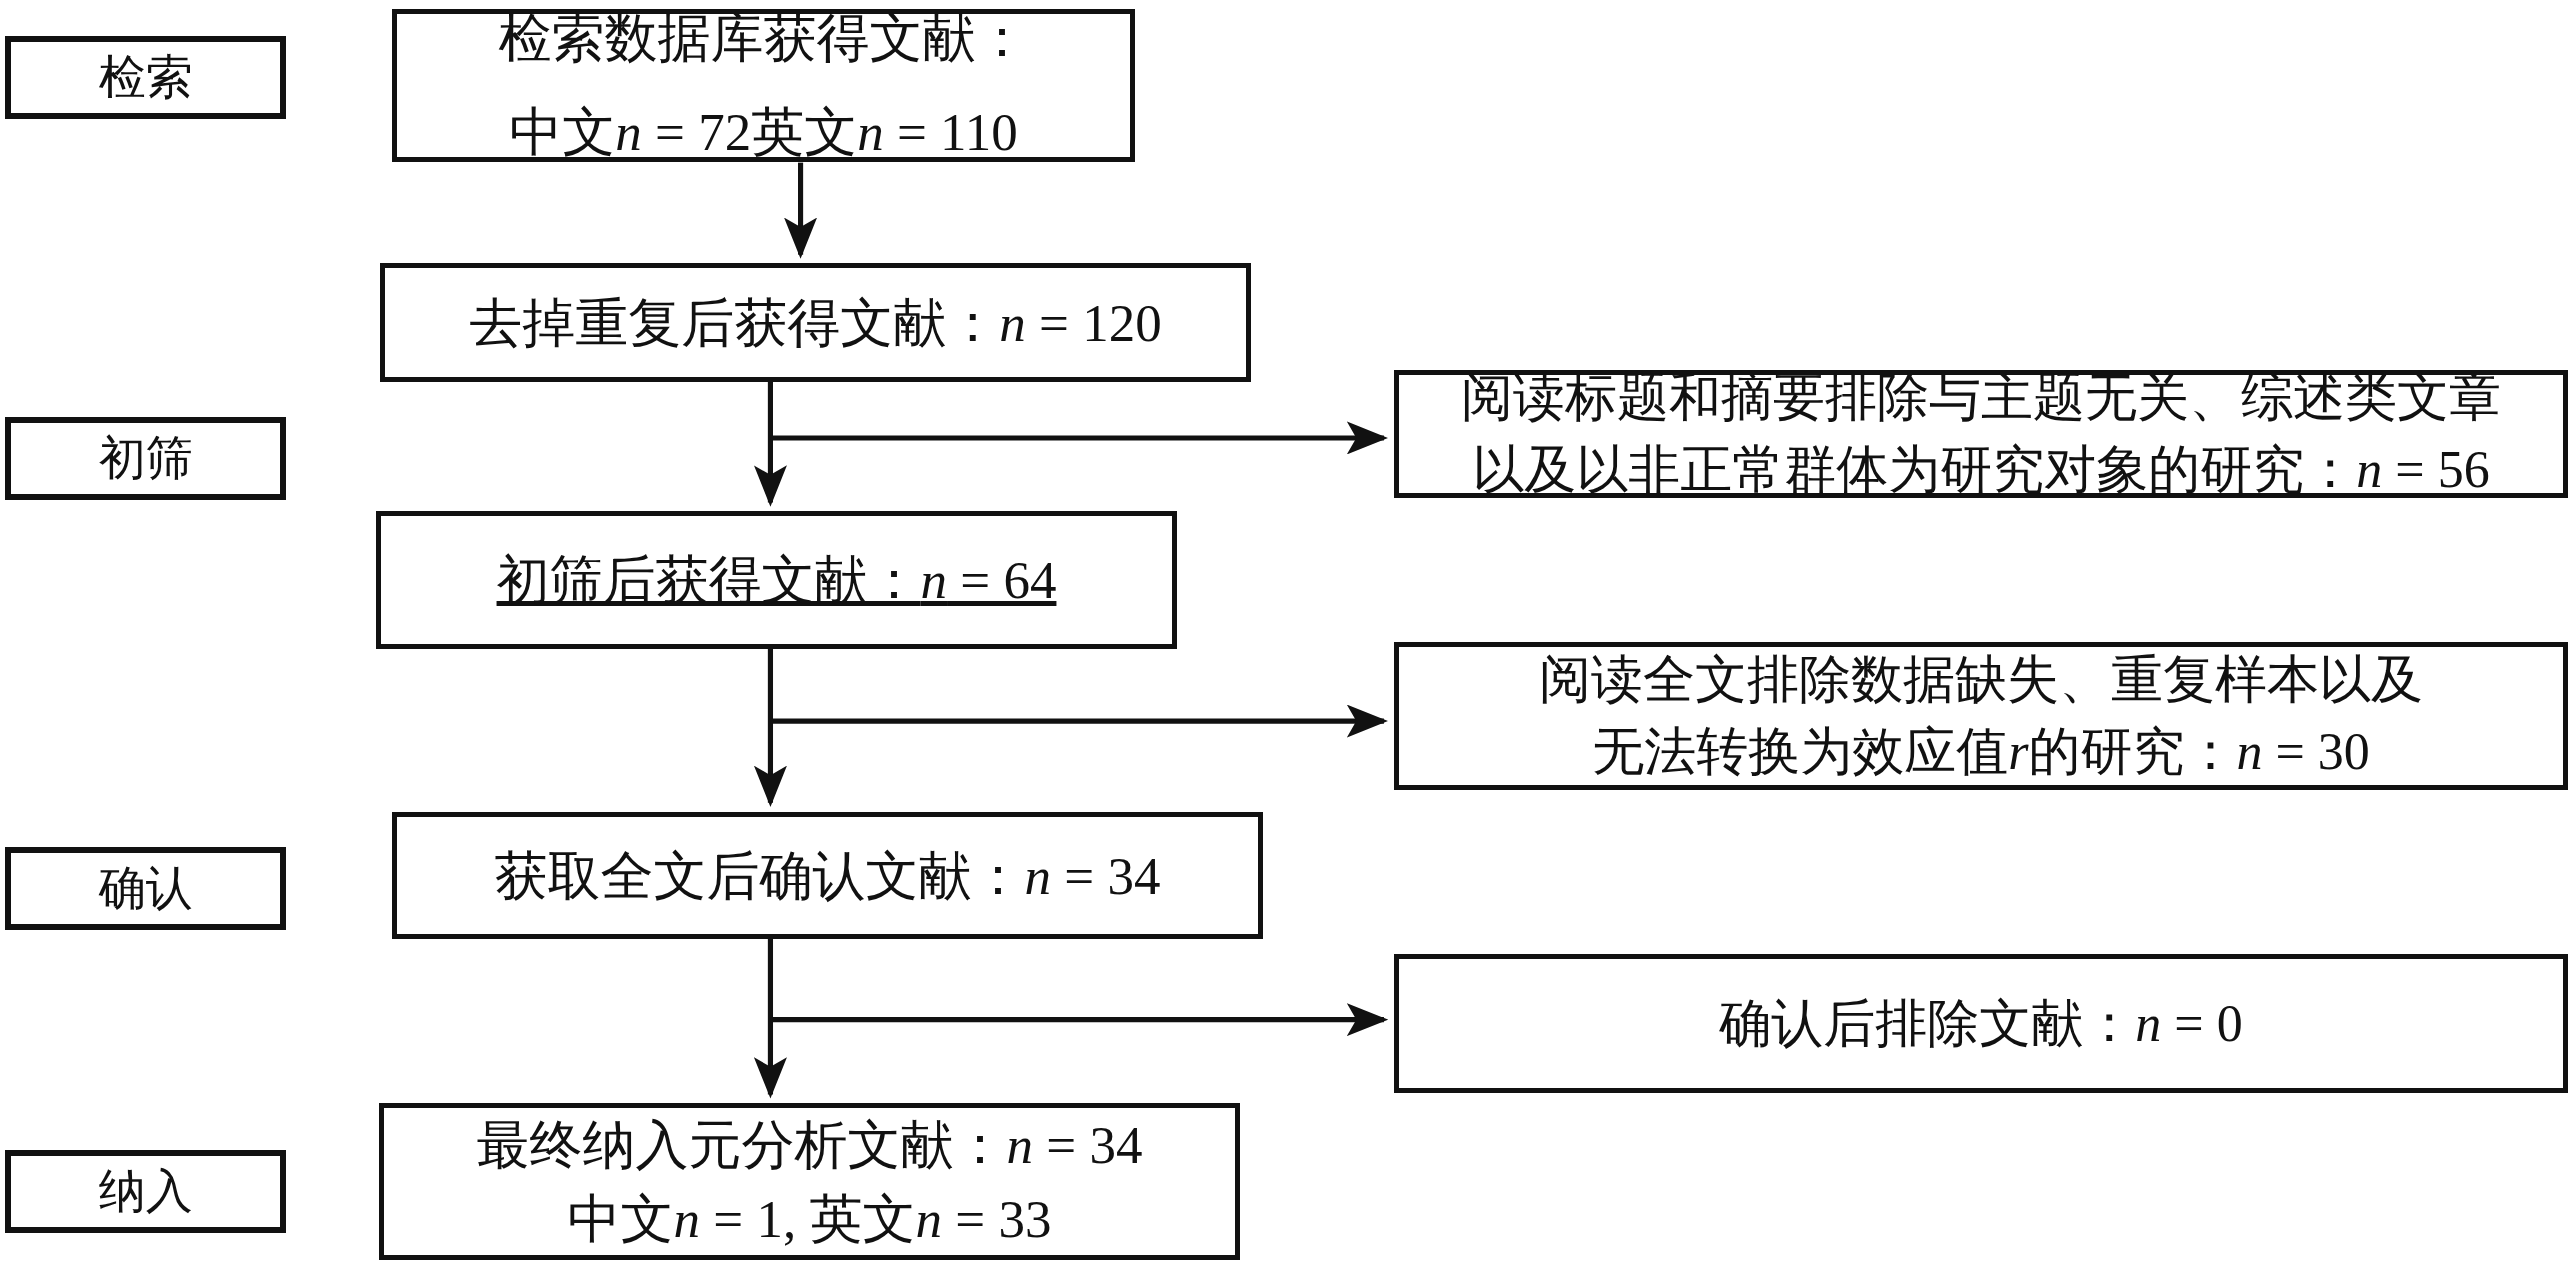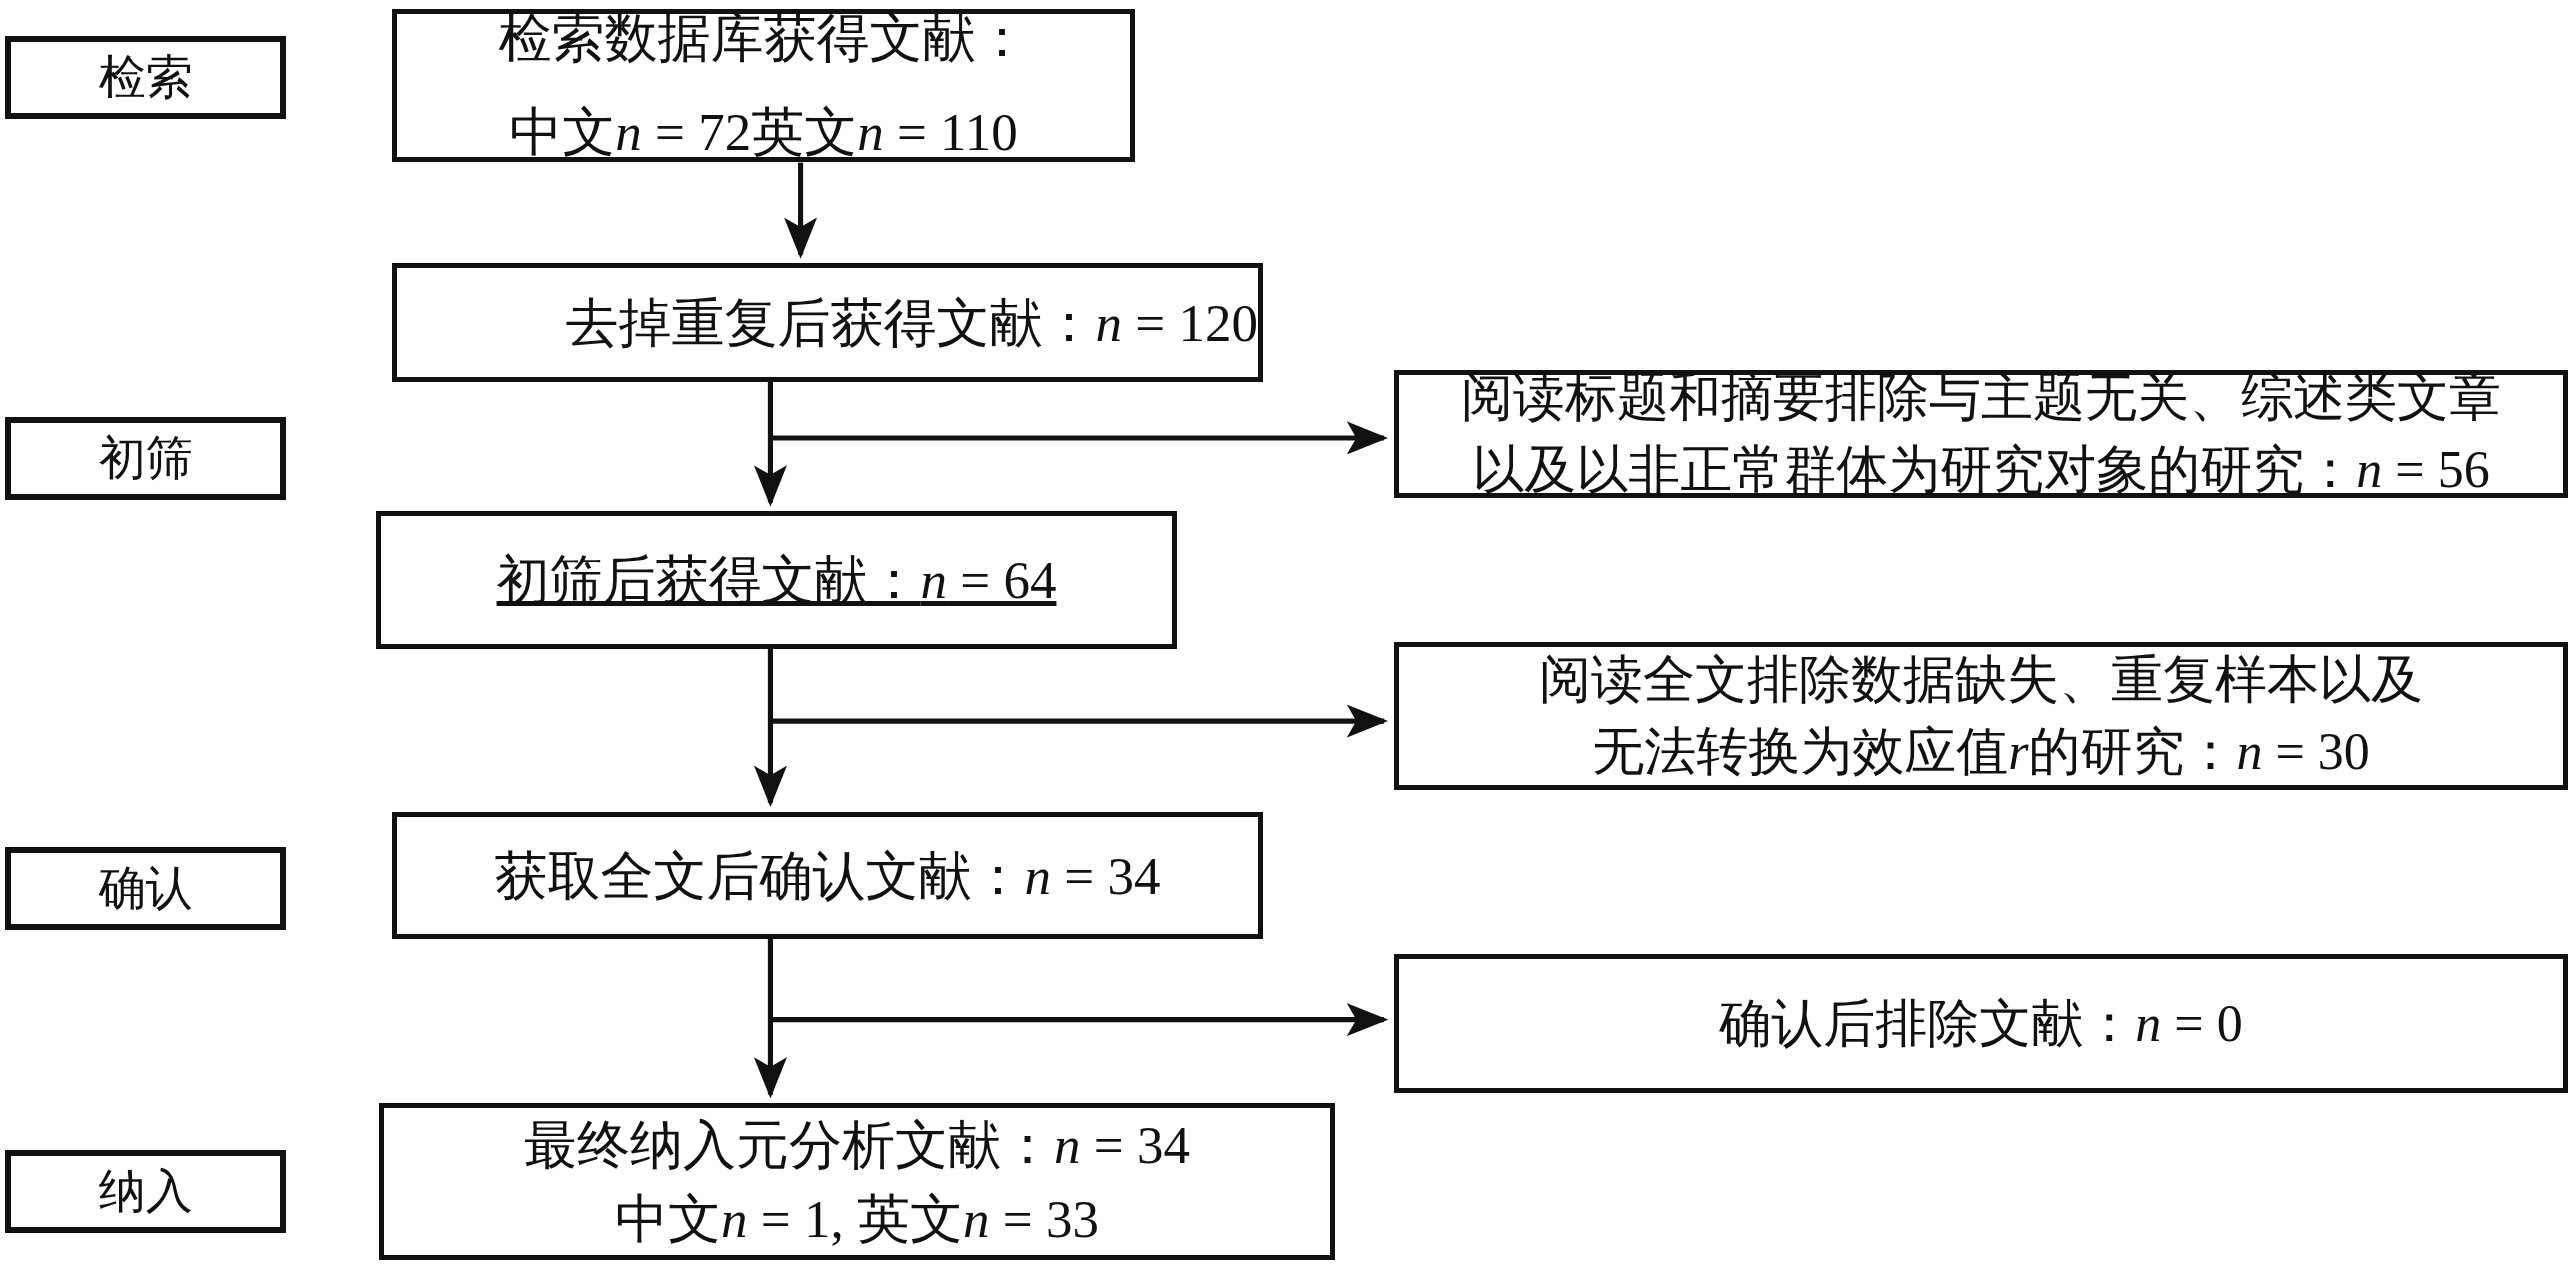--- a/index.html
+++ b/index.html
@@ -30,24 +30,24 @@
   .arrows{position:absolute;left:0;top:0;width:2576px;height:1264px;pointer-events:none;}
 
   
   .stage-1{left:5.2px;top:36px;width:281px;height:83px;}
   .stage-2{left:5.2px;top:417px;width:281px;height:83px;}
   .stage-3{left:5.2px;top:847px;width:281px;height:83px;}
   .stage-4{left:5.2px;top:1150px;width:281px;height:83px;}
 
   
   .mb-1{left:392px;top:8.6px;width:743px;height:153px;gap:20px;}
-  .mb-2{left:392px;top:263px;width:871px;height:119px;align-items:flex-end;}
+  .mb-2{left:380px;top:263px;width:871px;height:119px;}
   .mb-3{left:376px;top:511px;width:801px;height:138px;text-decoration:underline;}
   .mb-4{left:392px;top:812px;width:871px;height:127px;}
-  .mb-5{left:379px;top:1103px;width:956px;height:157px;}
+  .mb-5{left:379px;top:1103px;width:861px;height:157px;}
 
   
   .rb-1{left:1394px;top:370px;width:1174px;height:128px;}
   .rb-2{left:1394px;top:642px;width:1174px;height:148px;}
   .rb-3{left:1394px;top:954px;width:1174px;height:139px;}
 </style>
 </head>
 <body>
 
 <div class="canvas">

